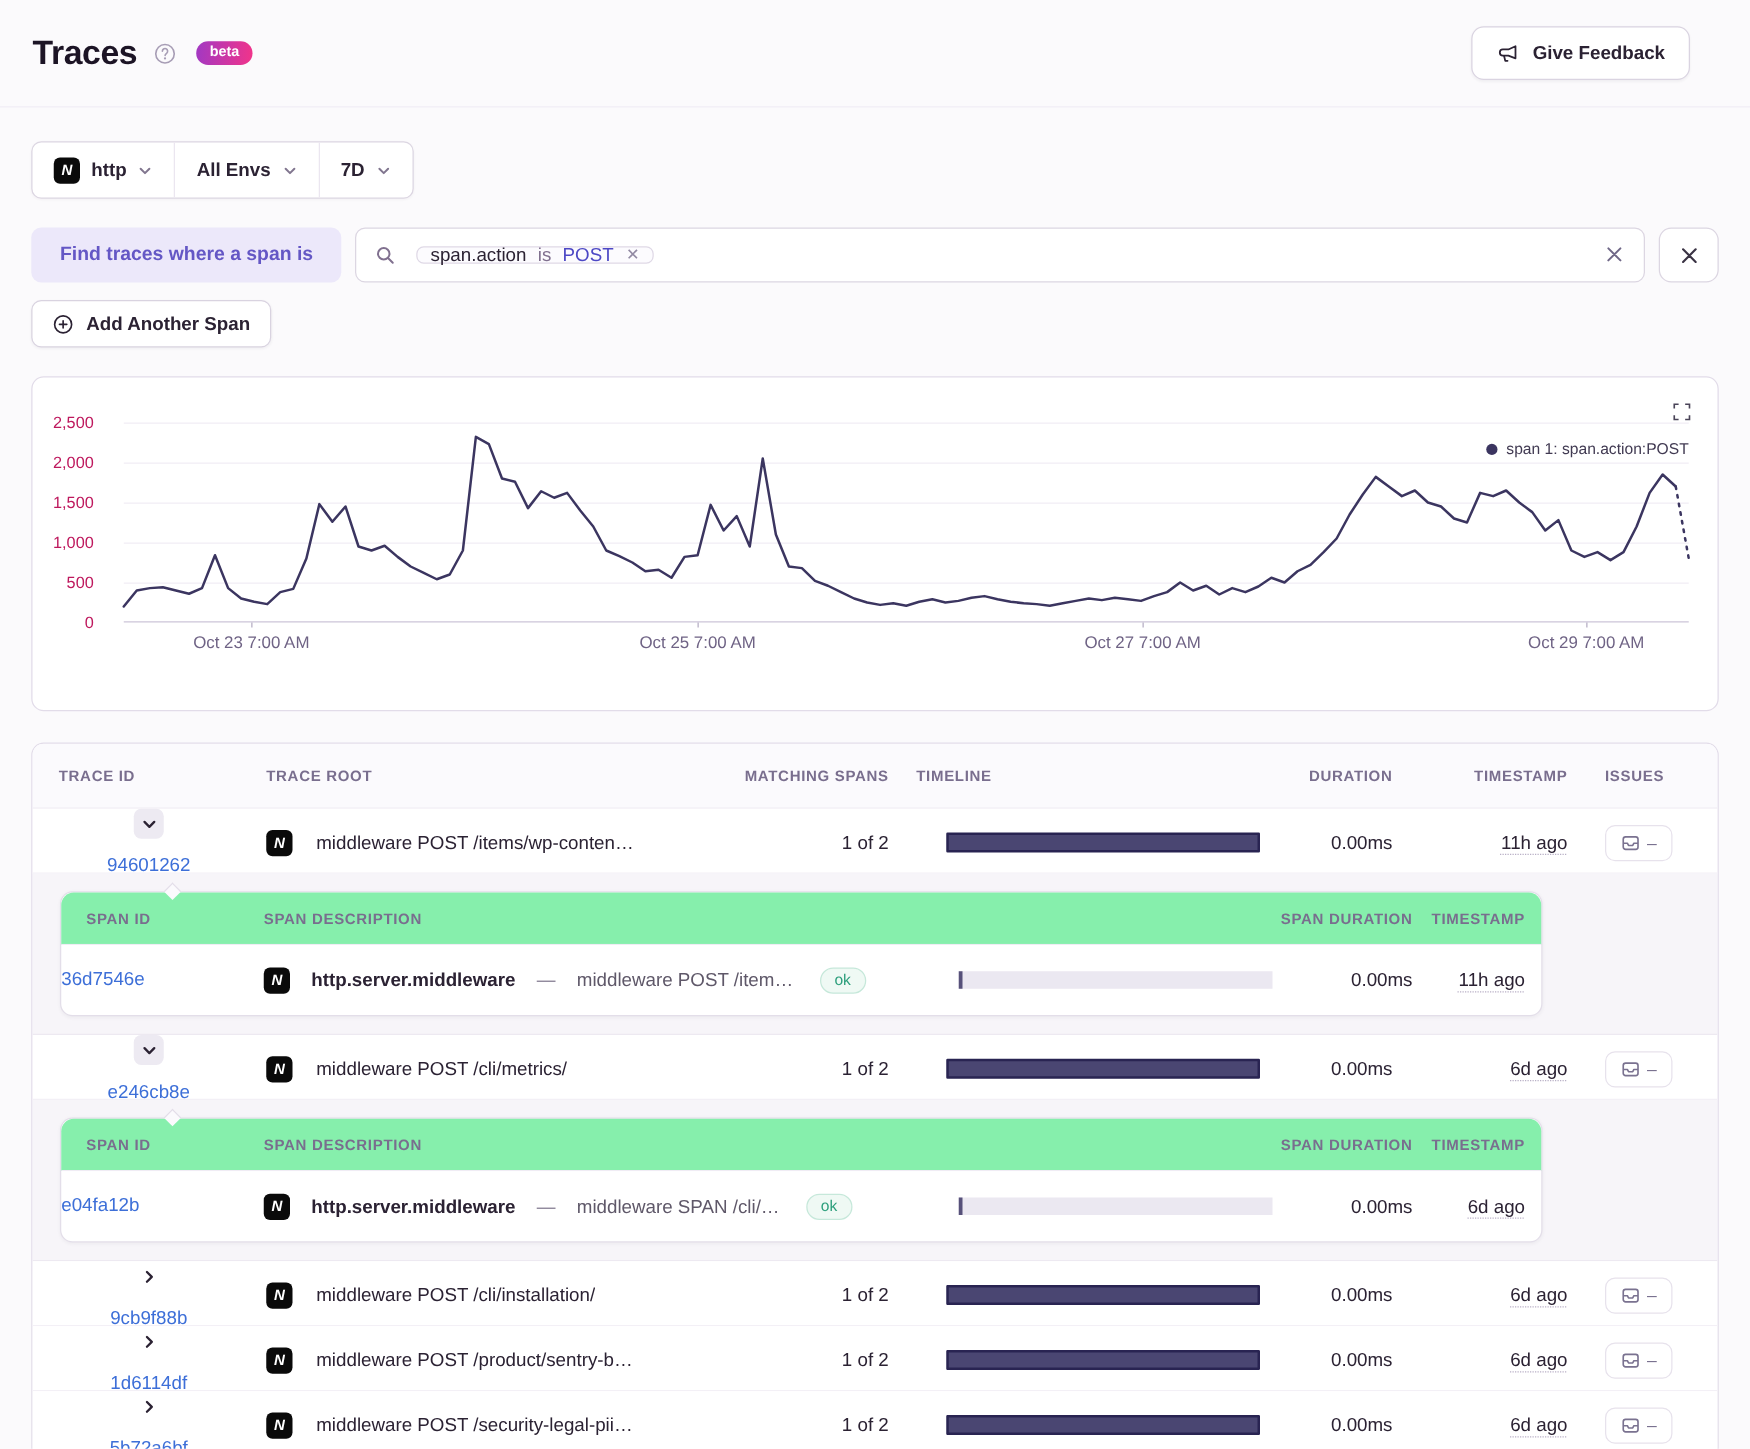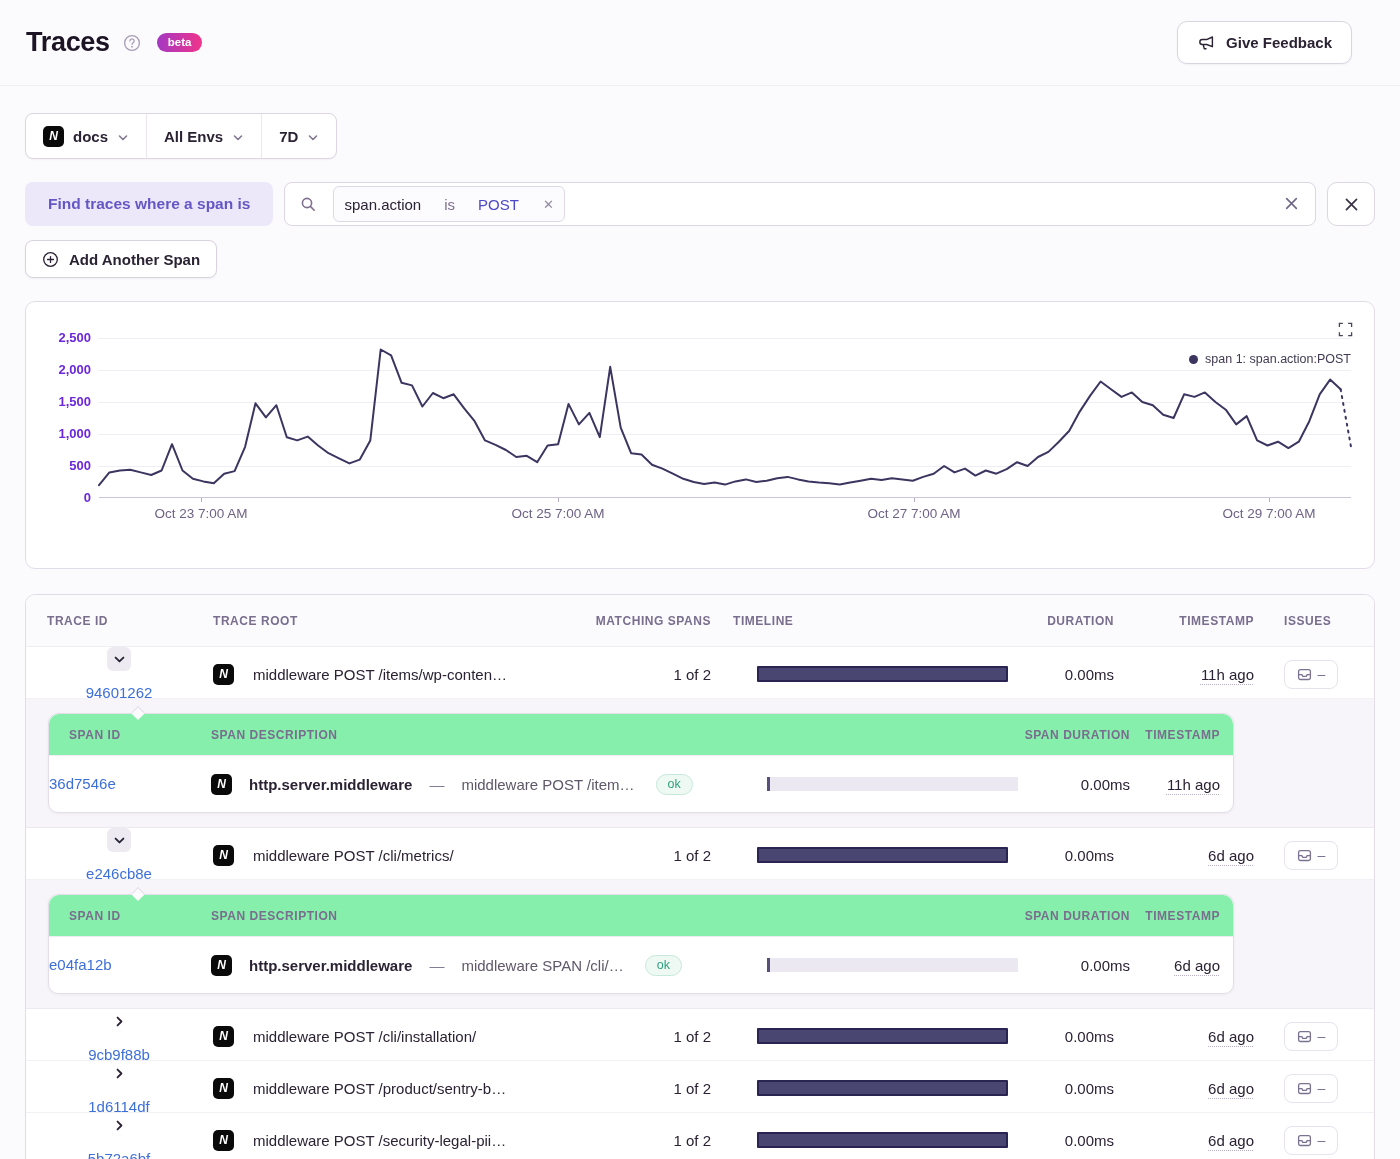--- a/index.html
+++ b/index.html
@@ -51,22 +51,22 @@
     display:flex; align-items:center; padding:0 23px; height:44px;
     background:#ECE8FA; border-radius:8px; color:#6457C5; font-size:15.5px; font-weight:700;
     white-space:nowrap;
   }
   .search-box {
     flex:1; height:44px; background:#fff; border:1px solid #DCD6E2; border-radius:8px;
     display:flex; align-items:center; padding:0 15px; cursor:text;
   }
   .search-box .mag { width:16px; height:16px; color:#80708F; flex:0 0 auto; }
   .token {
-    margin-left:17px; display:inline-flex; align-items:center; gap:23px;
-    height:36px; padding:4px 10px; background:#FCFBFE; border:1px solid #DFD9E6; border-radius:6px;
+    margin-left:17px; display:inline-flex; align-items:center; gap:9px;
+    height:14px; padding:4px 10px; background:#FCFBFE; border:1px solid #DFD9E6; border-radius:6px;
     font-size:15px; cursor:pointer;
   }
   .token .t-key { color:#2B2233; }
   .token .t-op  { color:#80708F; }
   .token .t-val { color:#4D48C5; }
   .token .t-x   { color:#928AA3; font-size:13px; padding-left:1px; }
   .clear-x { margin-left:auto; width:16px; height:16px; color:#6F6787; cursor:pointer; }
   .remove-filter-btn {
     width:48px; height:44px; background:#fff; border:1px solid #DCD6E2; border-radius:10px;
     display:flex; align-items:center; justify-content:center; cursor:pointer; color:#3A3344;
@@ -86,21 +86,21 @@
     margin-top:23px; background:#fff; border:1px solid #E2DCE9; border-radius:10px;
     padding:20px 23px 14px; position:relative; height:268px;
   }
   .chart-title { font-size:17.5px; font-weight:700; color:#2B2233; }
   .expand-icon { position:absolute; top:20px; right:21px; width:15px; height:15px; color:#4A4458; cursor:pointer; }
   .legend { position:absolute; top:50px; right:23px; display:flex; align-items:center; gap:7px; }
   .legend-dot { width:9px; height:9px; border-radius:50%; background:#3B3560; }
   .legend-label { font-size:12.5px; color:#413A52; }
   .chart-wrap { position:relative; margin-top:16px; height:194px; }
   .y-axis { position:absolute; left:0; top:0; width:42px; height:160px; }
-  .y-label { position:absolute; right:0; font-size:13px; color:#6d28d9; text-align:right;font-weight:bold; }
+  .y-label { position:absolute; right:16px; font-size:13px; color:#be185d; text-align:right; }
   .plot { position:absolute; left:50px; right:0; top:0; height:160px; }
   .plot svg { display:block; width:100%; height:160px; overflow:visible; }
   .x-axis { position:absolute; left:50px; right:0; top:160px; height:34px; }
   .x-tick { position:absolute; top:0; width:1px; height:4px; background:#B5ADC4; }
   .x-label { position:absolute; top:8px; transform:translateX(-50%); font-size:13.5px; color:#6F6385; white-space:nowrap; }
 
   
   .table-card { margin-top:25px; background:#fff; border:1px solid #E2DCE9; border-radius:10px 10px 0 0; overflow:hidden; }
   .t-grid { display:grid; grid-template-columns:165px minmax(0,1fr) 125px 315px 95px 140px 108px; align-items:center; }
   .t-header { height:52px; background:#FBFAFD; border-bottom:1px solid #F0ECF4; }
@@ -177,21 +177,21 @@
       <span>Give Feedback</span>
     </button>
   </div>
 
   <div class="content">
 
     
     <div class="filter-bar">
       <div class="filter-item">
         <span class="nlogo">N</span>
-        <span>docs</span>
+        <span>http</span>
         <span class="chev"><svg viewBox="0 0 12 12">
               <path d="M2.5 4l3.5 3.5L9.5 4" fill="none" stroke="currentColor" stroke-width="1.6" stroke-linecap="round" stroke-linejoin="round"></path>
             </svg></span>
       </div>
       <div class="filter-item">
         <span>All Envs</span>
         <span class="chev"><svg viewBox="0 0 12 12">
               <path d="M2.5 4l3.5 3.5L9.5 4" fill="none" stroke="currentColor" stroke-width="1.6" stroke-linecap="round" stroke-linejoin="round"></path>
             </svg></span>
       </div>

